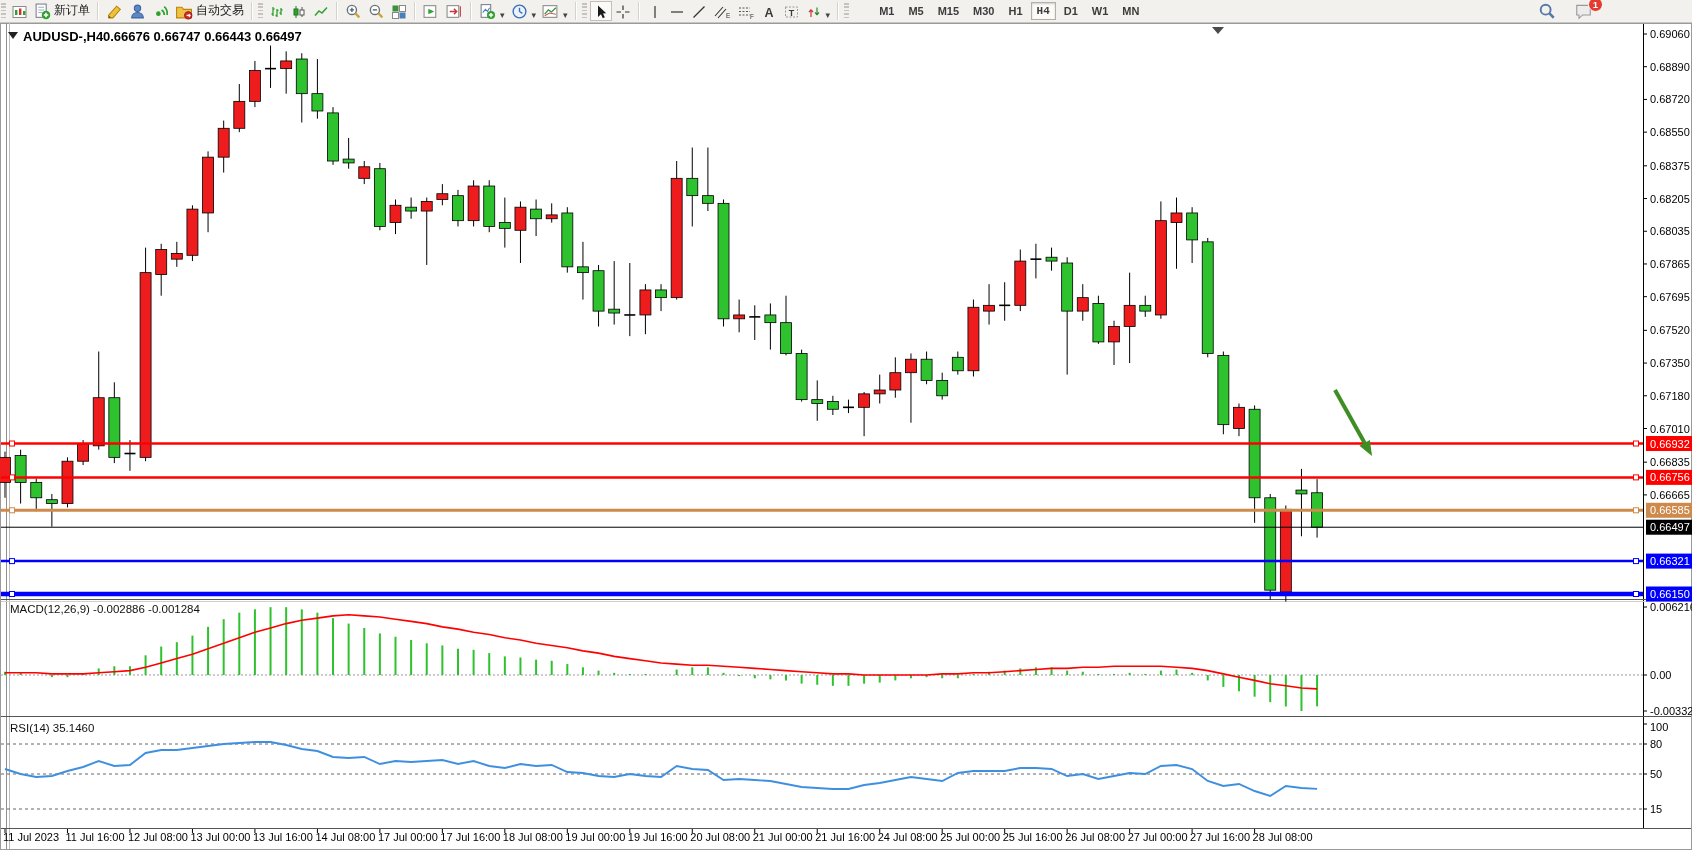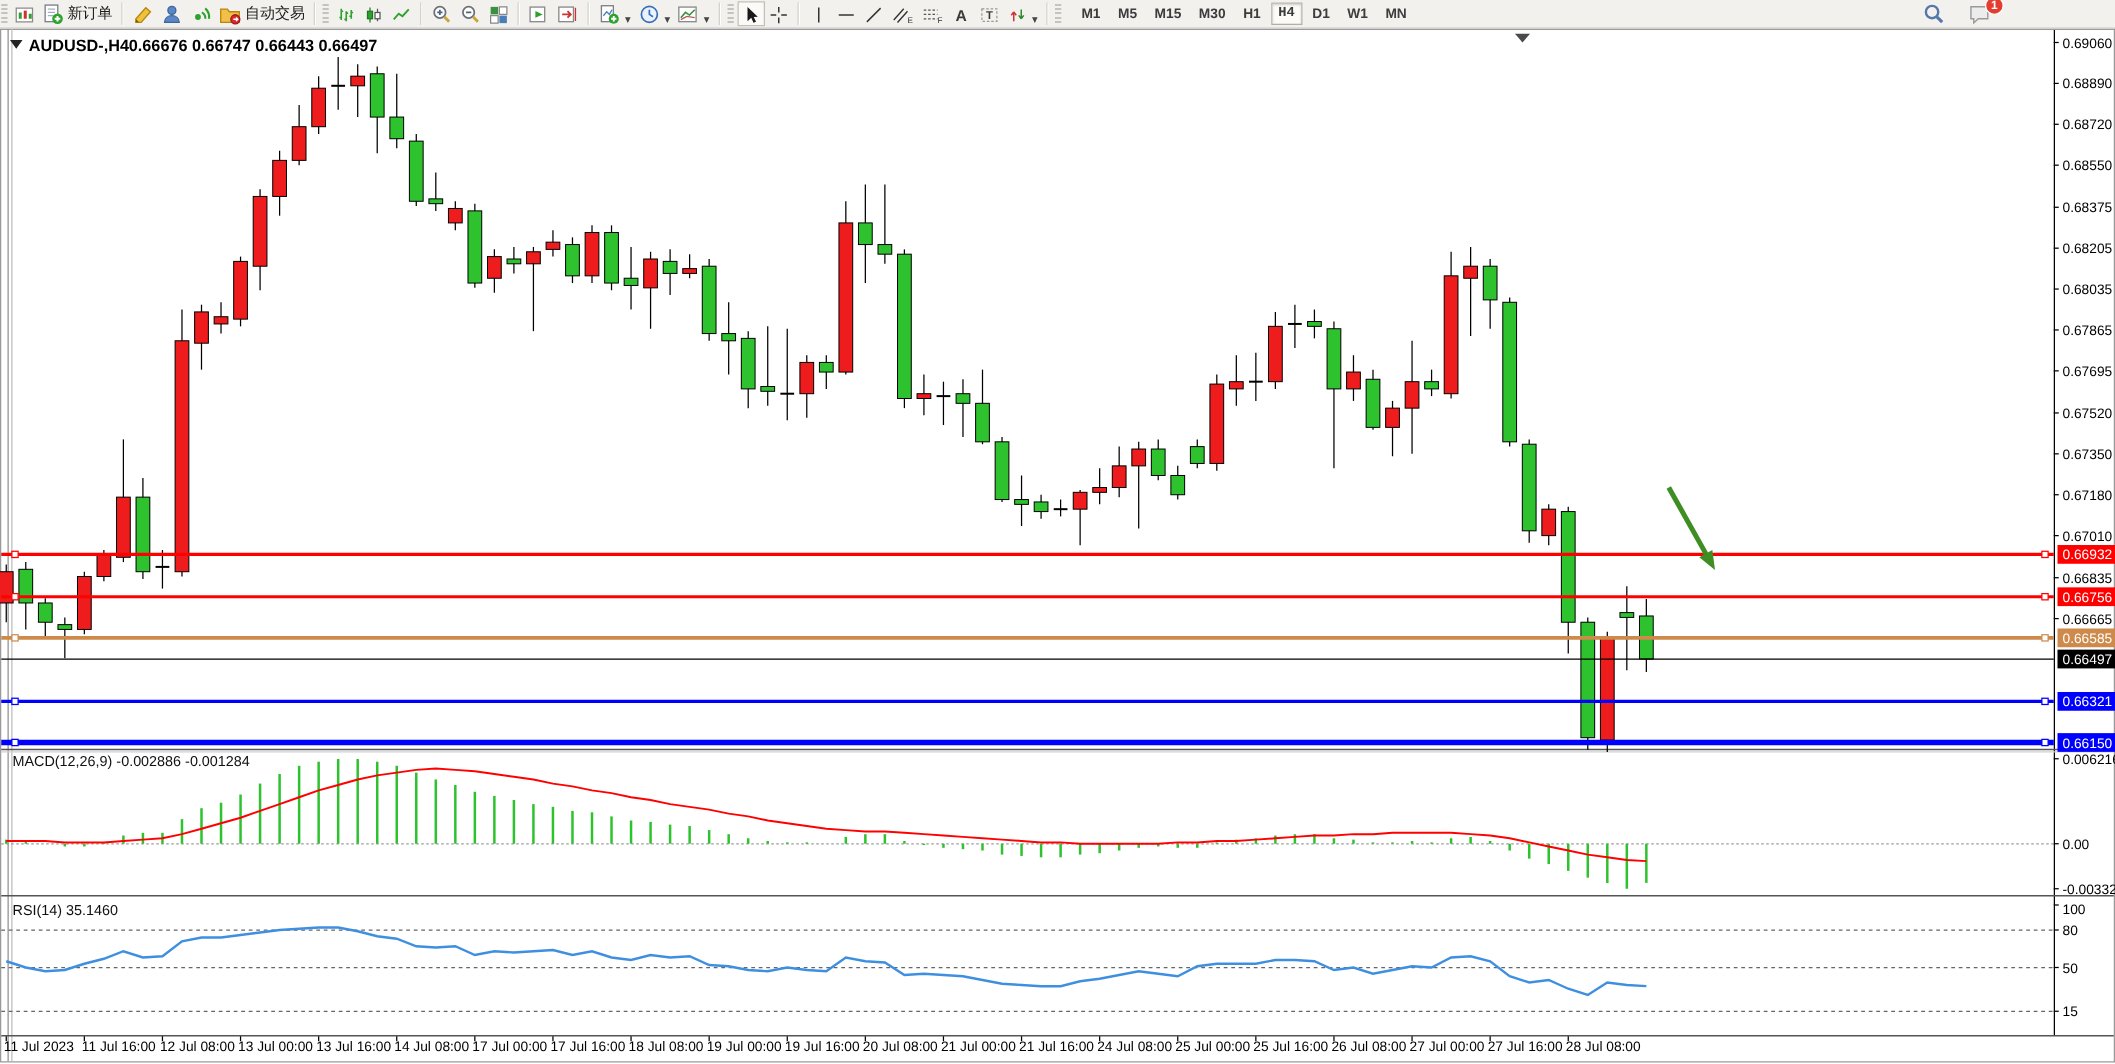--- a/index.html
+++ b/index.html
@@ -9,21 +9,21 @@
   .tb{position:absolute;top:0;left:0;width:1692px;height:23px;background:#f2f1ee;
       border-bottom:1px solid #c9c7c3;display:flex;align-items:center;z-index:5;box-sizing:border-box;}
   .btn{height:20px;min-width:20px;display:flex;align-items:flex-end;justify-content:center;gap:3px;
        padding:0 2px;border:1px solid transparent;box-sizing:border-box;}
   .btn svg{display:block;}
   .lbl{font-size:12px;color:#1a1a1a;white-space:nowrap;line-height:20px;}
   .sep{width:1px;height:18px;background:#d4d2cd;border-right:1px solid #ffffff;margin:0 4px;}
   .grip{width:5px;height:16px;margin:0 3px 0 1px;
         background:repeating-linear-gradient(180deg,#c6c3be 0 1.5px,rgba(0,0,0,0) 1.5px 3.5px);}
   .caret{font-size:9px;color:#444;margin-left:1px;}
-  .tfwrap{display:flex;align-items:center;margin-left:6px;text-align:center;}
+  .tfwrap{display:flex;align-items:center;margin-left:20px;text-align:center;}
   .tf{font-size:11px;font-weight:700;color:#3c3c3c;padding:2px 5px;margin:0 1px;border:1px solid transparent;}
   .tf.active{background:#fcfbf8;border-color:#b4b0a9;box-shadow:inset 0 1px 2px rgba(0,0,0,.18);font-family:Liberation Mono, monospace;}
   .right{margin-left:auto;margin-right:96px;display:flex;align-items:center;gap:12px;}
   .chatwrap{position:relative;}
   .badge{position:absolute;top:-5px;right:-8px;background:#e23d2e;color:#fff;font-size:9.5px;font-weight:700;
          border-radius:50%;width:13px;height:13px;display:flex;align-items:center;justify-content:center;
          border:1px solid #fff;}
   
   #chart-svg{position:absolute;top:0;left:0;}
   #chart-svg text{font-family:"Liberation Sans", sans-serif;}

